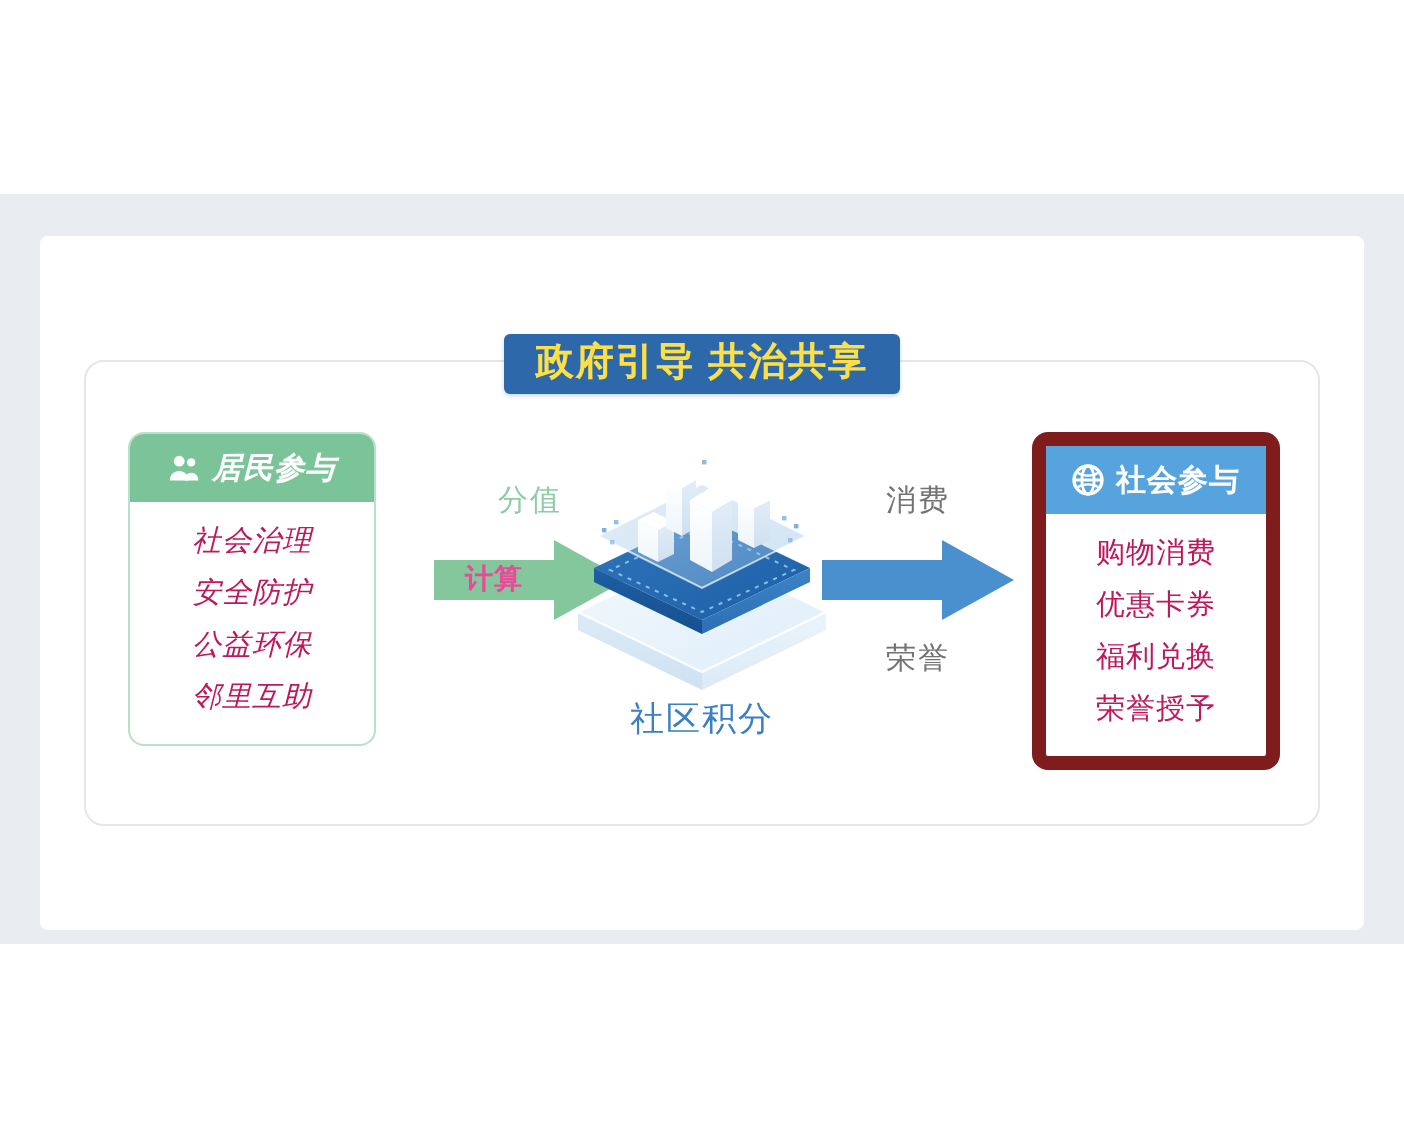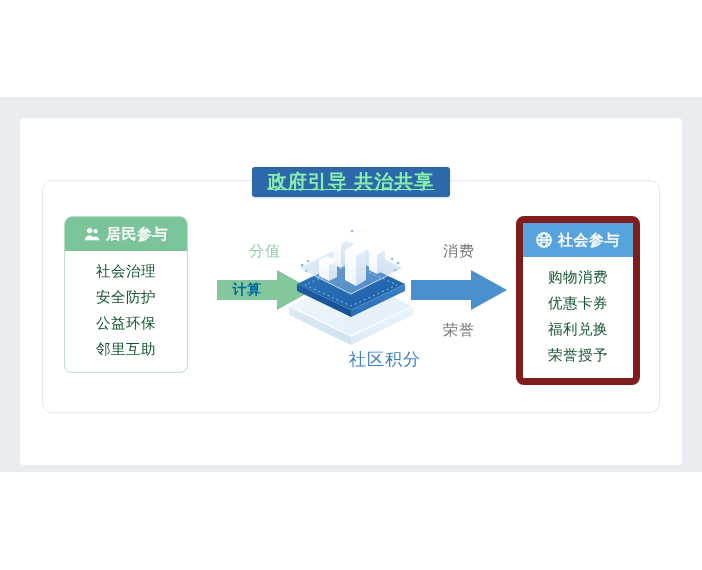--- a/index.html
+++ b/index.html
@@ -59,43 +59,42 @@
     top: 167px;
     width: 702px;
     height: 30px;
     display: flex;
     align-items: center;
     justify-content: center;
     pointer-events: none;
   }
   #title-banner {
     background: #2d68ab;
-    color: #86efac;
+    color: #fde047;
     font-size: 19px;
     font-weight: bold;
     letter-spacing: 1px;
     padding: 4px 16px 5px 16px;
     border-radius: 3px;
     line-height: 1.15;
     white-space: nowrap;
     box-shadow: 0 1px 2px rgba(45,104,171,0.25);
-    text-decoration: underline;
   }
 
   
   .side-card {
     position: absolute;
     top: 216px;
     width: 124px;
     border-radius: 8px;
     background: #ffffff;
     box-sizing: border-box;
     overflow: hidden;
   }
-  #card-residents { left: 64px; border: 1px solid #b9e0c9; }
+  #card-residents { left: 64px; border: 1px solid #b9e0c9; font-style: italic; }
   #card-society   { left: 516px; border: 7px solid #7f1d1d; }
 
   .card-header {
     height: 34px;
     display: flex;
     align-items: center;
     justify-content: center;
     gap: 6px;
     color: #ffffff;
     font-size: 15px;
@@ -116,21 +115,21 @@
 
   .card-body {
     padding: 8px 0 10px 0;
     display: flex;
     flex-direction: column;
     align-items: center;
     gap: 1px;
   }
   .card-item {
     font-size: 14.5px;
-    color: #14532d;
+    color: #be185d;
     line-height: 25px;
     letter-spacing: 0.5px;
     white-space: nowrap;
   }
 
   
   .arrow-group {
     position: absolute;
     top: 240px;
     width: 110px;
@@ -160,34 +159,34 @@
   .arrow-shape .arrow-svg { display: block; }
   .arrow-label {
     position: absolute;
     left: 8px;
     top: 0;
     height: 44px;
     width: 48px;
     display: flex;
     align-items: center;
     justify-content: center;
-    color: #0369a1;
+    color: #ec4899;
     font-size: 14px;
     font-weight: bold;
     letter-spacing: 0.5px;
   }
 
   
   #center-block {
     position: absolute;
     left: 281px;
     top: 218px;
     width: 140px;
     height: 170px;
-    text-align: right;
+    text-align: center;
   }
   #illustration { display: block; margin: 0 auto; }
   #center-label {
     margin-top: 2px;
     font-size: 17px;
     color: #3b7fc4;
     letter-spacing: 1px;
   }
 </style>
 </head>

